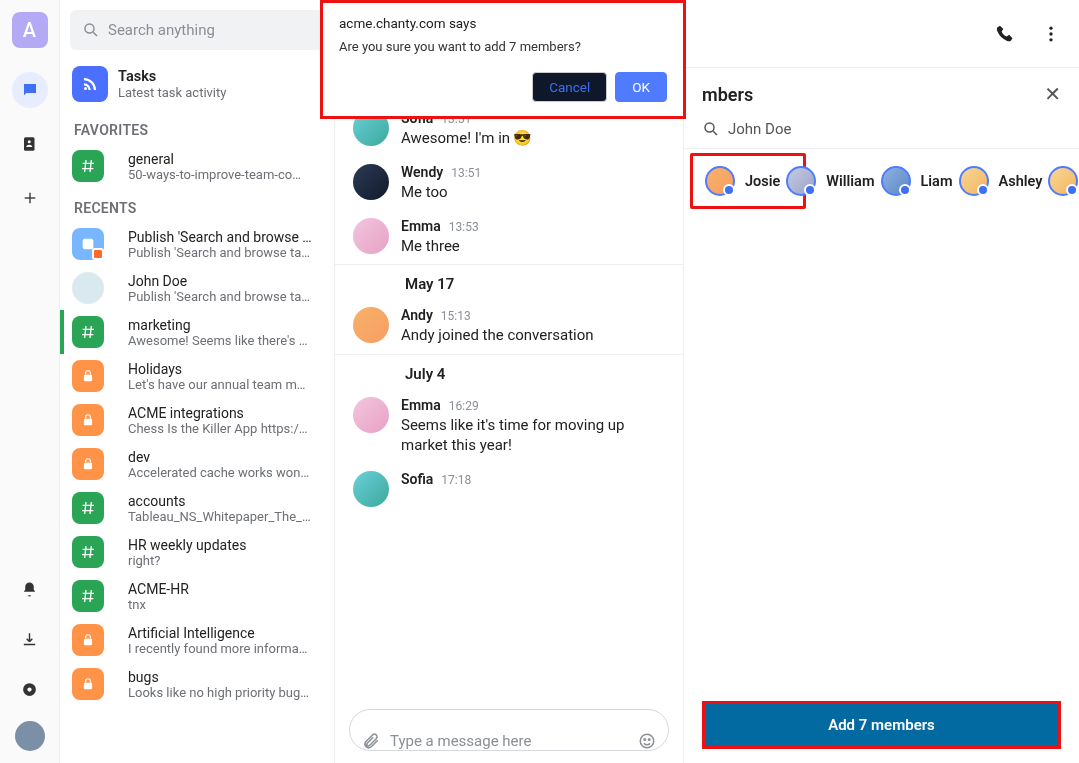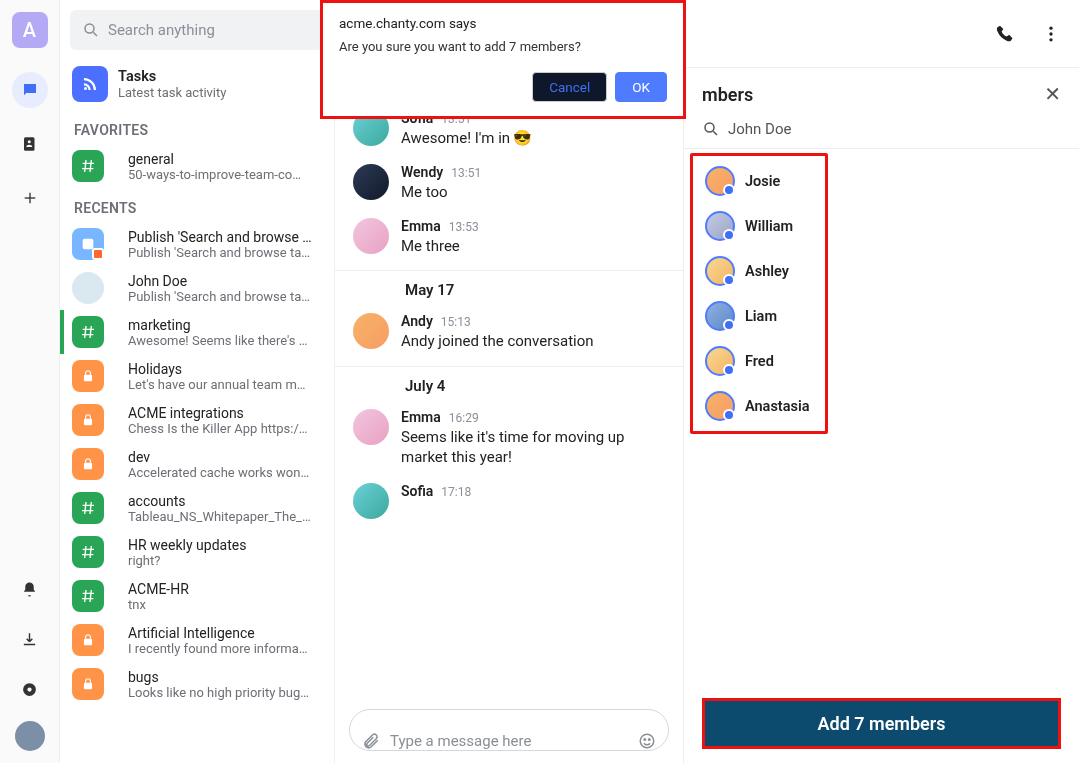--- a/index.html
+++ b/index.html
@@ -39,37 +39,37 @@
 .msg{display:flex;gap:12px;padding:8px 18px}
 .msg.hl{background:#fdf2c4;margin:0 8px;border-radius:6px;padding:10px}
 .msg .av{width:36px;height:36px;border-radius:50%;flex-shrink:0}
 .msg .b{flex:1}
 .msg .h{display:flex;align-items:baseline;gap:8px}
 .msg .h .n{font-weight:600;font-size:14px}
 .msg .h .tm{font-size:12px;color:#8a8f98}
 .msg .body{font-size:15px;color:#222;line-height:1.35;margin-top:2px}
 .reacts{display:flex;gap:14px;margin-top:8px;align-items:center;font-size:13px}
 .reacts .r{display:flex;align-items:center;gap:6px}
-.date-sep{text-align:left;padding:10px 18px 6px 70px;font-weight:600;font-size:15px;color:#222;border-top:1px solid #eee;margin-top:6px}
+.date-sep{text-align:left;padding:10px 18px 6px 70px;font-weight:600;font-size:15px;color:#222;border-top:1px solid #eee;}
 .composer{margin:6px 14px 12px;border:1px solid #d6d8dd;border-radius:22px;height:42px;display:flex;align-items:flex-end;padding:0 12px;gap:10px;color:#8a8f98}
 .composer .ph{flex:1;font-size:15px}
 .panel{width:395px;display:flex;flex-direction:column;position:relative}
 .panel-h{height:68px;border-bottom:1px solid #eee;display:flex;align-items:center;justify-content:flex-end;padding:0 18px;gap:26px}
 .panel-title{display:flex;align-items:center;justify-content:space-between;padding:14px 18px 6px}
 .panel-title .tt{font-size:18px;font-weight:600}
 .panel-title .x{font-size:20px;color:#555;cursor:pointer}
 .panel-search{display:flex;align-items:center;gap:8px;padding:8px 18px 10px;border-bottom:1px solid #eee;color:#555}
 .panel-search span{font-size:15px}
-.members{padding:8px 10px;display:flex;flex-direction:column;gap:11px;border:3px solid #e11;border-radius:2px;margin:4px 10px 4px 6px;width:138px}
+.members{padding:8px 10px;display:flex;flex-direction:row;gap:2px;border:3px solid #e11;border-radius:2px;margin:4px 10px 4px 6px;width:116px}
 .member{display:flex;align-items:center;gap:10px;padding:2px 2px}
 .member .av{width:30px;height:30px;border-radius:50%;position:relative;flex-shrink:0}
 .member .av .chk{position:absolute;right:-2px;bottom:-2px;width:12px;height:12px;border-radius:50%;background:#3e6ff4;border:2px solid #fff}
 .member .nm{font-size:14.5px;font-weight:600}
 .add-wrap{position:absolute;left:18px;right:18px;bottom:14px;border:3px solid #e11}
-.add-btn{background:#0c4a6e;color:#fff;text-align:center;padding:12px 0;font-weight:600;font-size:18px;cursor:pointer}
+.add-btn{background:#0369a1;color:#fff;text-align:center;padding:12px 0;font-weight:600;font-size:15px;cursor:pointer}
 .dialog{position:absolute;top:0;left:320px;width:366px;background:#fff;border:3px solid #e11;padding:12px 16px 14px;z-index:100}
 .dialog .d-t{font-size:13.5px;margin-bottom:8px}
 .dialog .d-m{font-size:13px;color:#333;margin-bottom:18px}
 .dialog .d-b{display:flex;justify-content:flex-end;gap:8px}
 .dialog .btn{padding:6px 16px;border-radius:4px;font-size:13.5px;cursor:pointer}
 .dialog .btn.cancel{border:1px solid #ccc;background:#0f172a;color:#3e6ff4}
 .dialog .btn.ok{background:#4f7cff;color:#fff;border:1px solid #4f7cff}
 .av.c1{background:linear-gradient(135deg,#f7b267,#f79d65)}
 .av.c2{background:linear-gradient(135deg,#6bd0d8,#3ba99c)}
 .av.c3{background:linear-gradient(135deg,#2b3a55,#121a2b)}
@@ -416,30 +416,30 @@
             </div>
             <div class="nm">Josie</div>
           </div>
           <div class="member">
             <div class="av avr c5">
               <div class="chk"></div>
             </div>
             <div class="nm">William</div>
           </div>
           <div class="member">
+            <div class="av avr c8">
+              <div class="chk"></div>
+            </div>
+            <div class="nm">Liam</div>
+          </div>
+          <div class="member">
             <div class="av avr c6">
               <div class="chk"></div>
             </div>
             <div class="nm">Ashley</div>
-          </div>
-          <div class="member">
-            <div class="av avr c8">
-              <div class="chk"></div>
-            </div>
-            <div class="nm">Liam</div>
           </div>
           <div class="member">
             <div class="av avr c6">
               <div class="chk"></div>
             </div>
             <div class="nm">Fred</div>
           </div>
           <div class="member">
             <div class="av avr c1">
               <div class="chk"></div>

